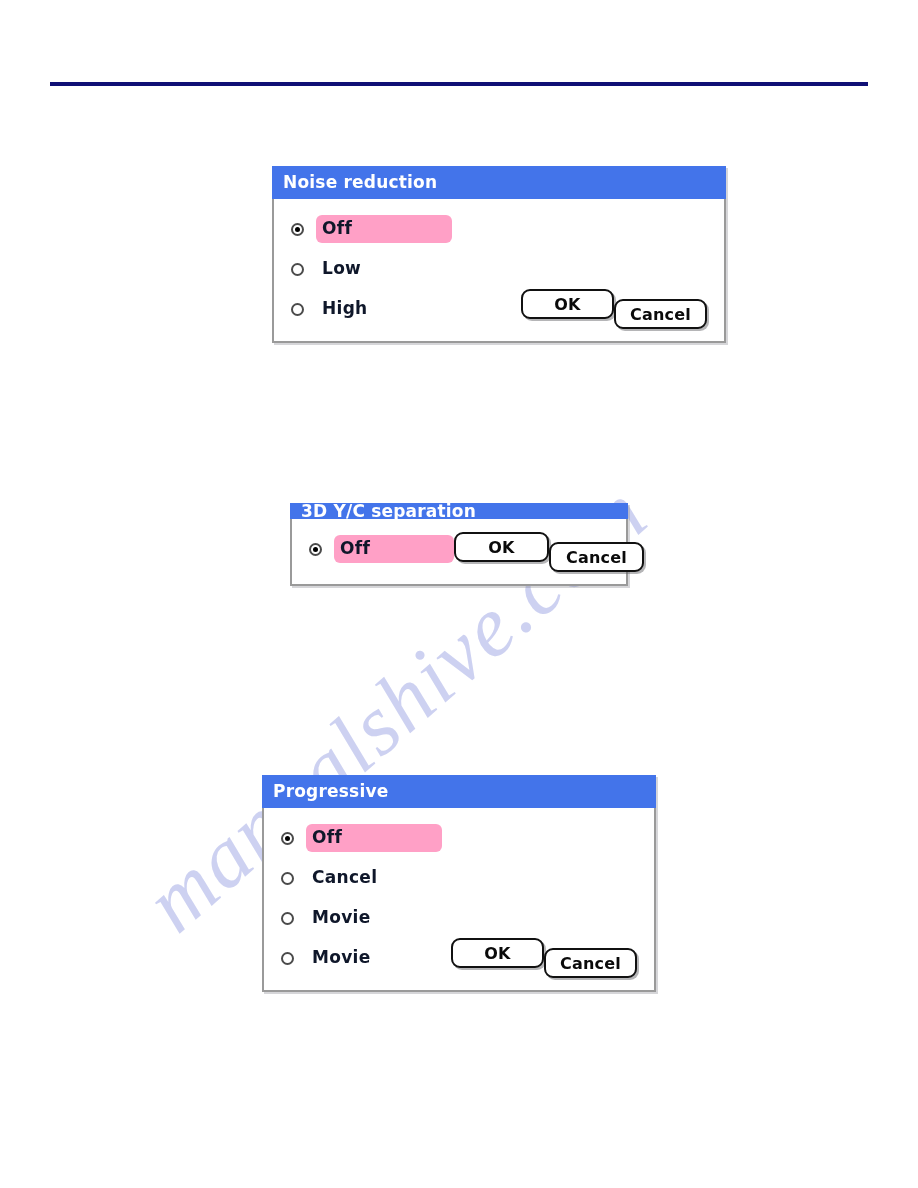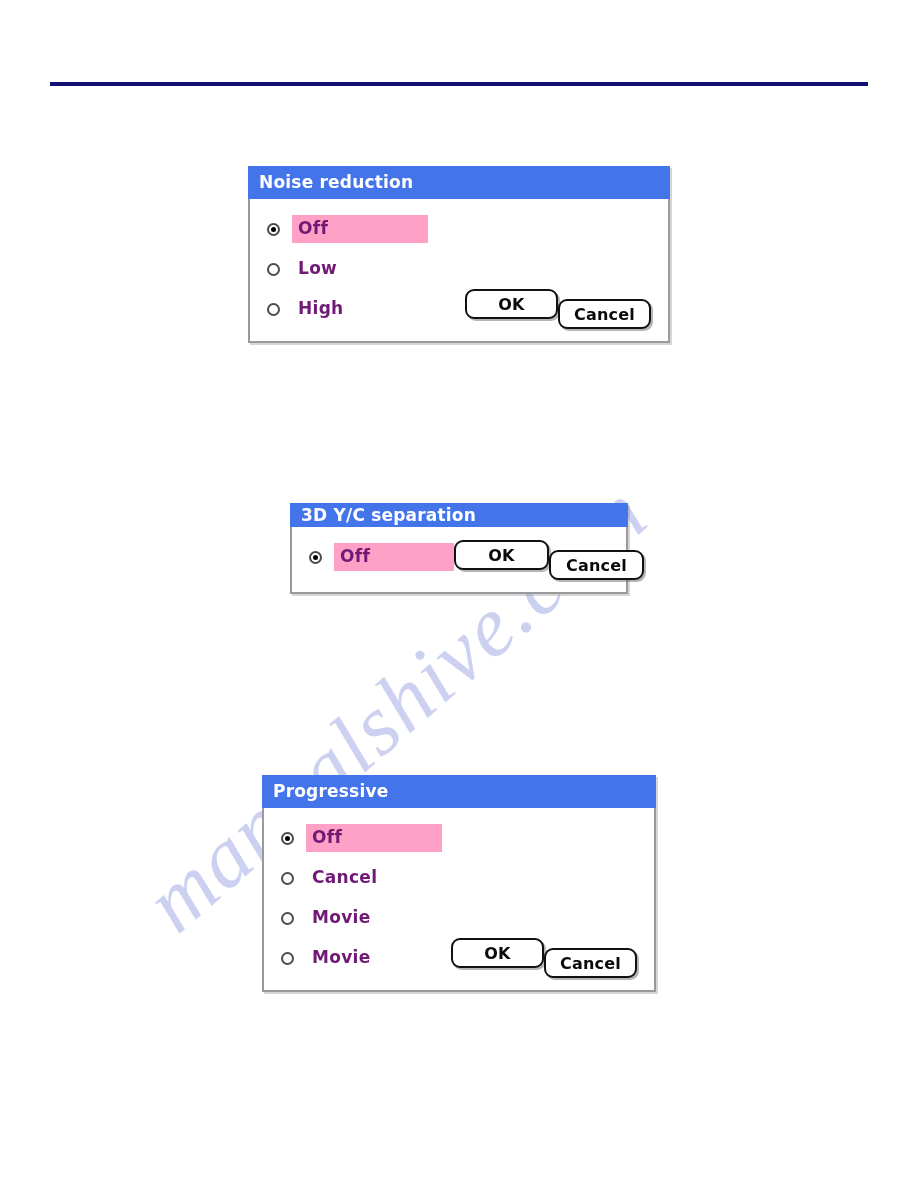--- a/index.html
+++ b/index.html
@@ -118,25 +118,26 @@
     height: 5px;
     margin-left: -2.5px;
     margin-top: -2.5px;
     border-radius: 50%;
     background: #000000;
   }
   .option-label {
     font-family: "DejaVu Sans", sans-serif;
     font-size: 17px;
     font-weight: bold;
-    color: #701a75;
+    color: #0f172a;
     line-height: 1;
     padding: 5px 2px 6px 6px;
     box-sizing: border-box;
     letter-spacing: 0.3px;
+    border-radius: 6px;
   }
   .option-row.highlighted .option-label {
     background: #ffa0c6;
     width: 136px;
   }
 
   
   .osd-button {
     width: 93px;
     height: 30px;
@@ -152,25 +153,25 @@
     color: #0a0a0a;
     box-sizing: border-box;
     box-shadow: 2px 2px 0 rgba(90,90,95,0.45);
     margin-bottom: 10px;
     cursor: pointer;
     letter-spacing: 0.2px;
   }
   .osd-button:last-child { margin-bottom: 0; text-align: right; }
 
   
-  #dlg-noise-reduction   { left: 248px; top: 166px; width: 422px; }
+  #dlg-noise-reduction   { left: 272px; top: 166px; width: 454px; }
   #dlg-3d-yc-separation  { left: 290px; top: 503px; width: 338px; }
   #dlg-progressive       { left: 262px; top: 739px; width: 394px; margin-top: 36px; }
 
-  #dlg-3d-yc-separation .dialog-titlebar { height: 24px; }
+  #dlg-3d-yc-separation .dialog-titlebar { height: 16px; }
   #dlg-3d-yc-separation .option-row      { height: 40px; }
   #dlg-3d-yc-separation .option-row.highlighted .option-label { width: 120px; }
   #dlg-3d-yc-separation .buttons-col     { padding-right: 15px; }
   #dlg-3d-yc-separation .osd-button      { width: 95px; }
 </style>
 </head>
 <body>
 
 <div class="page-rule"></div>
 

